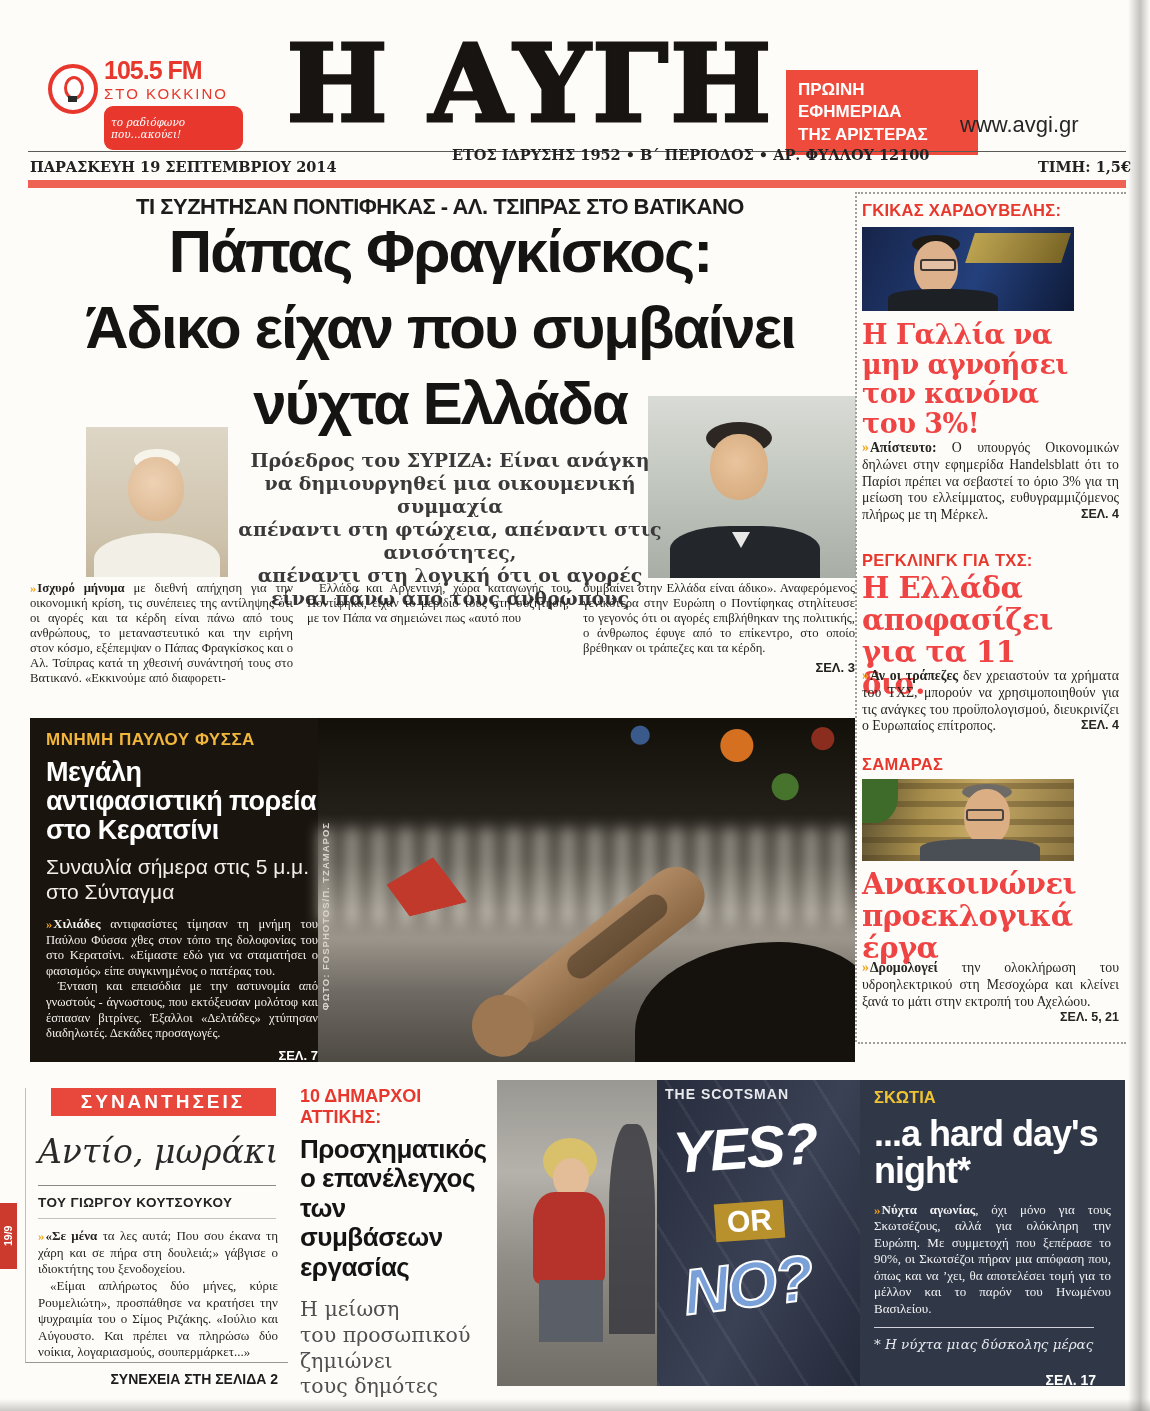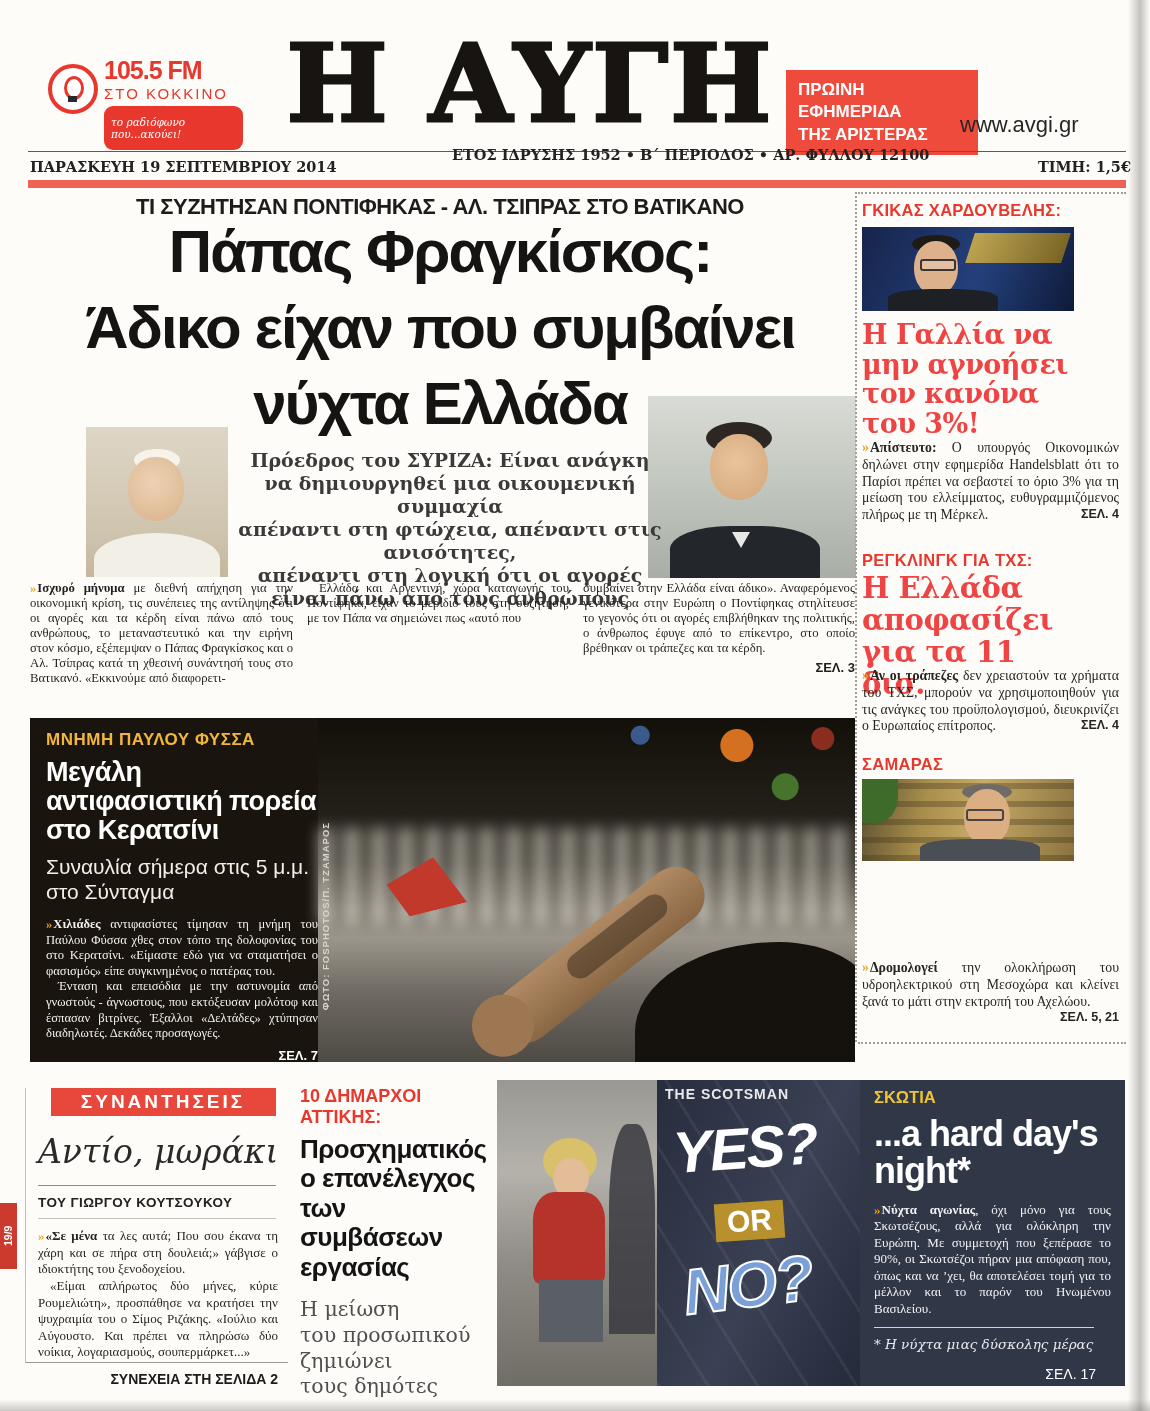--- a/index.html
+++ b/index.html
@@ -125,21 +125,21 @@
   .sp-mast{position:absolute;left:8px;top:6px;color:#e9e9ee;font-weight:bold;font-size:14px;letter-spacing:1px;white-space:nowrap;}
   .sp-yes{position:absolute;left:16px;top:34px;font-size:58px;font-weight:800;font-style:italic;color:#fff;transform:rotate(-4deg);letter-spacing:-2px;}
   .sp-or{position:absolute;left:58px;top:122px;background:#b9912c;color:#fff;font-weight:800;font-size:30px;padding:2px 12px;transform:rotate(-4deg);}
   .sp-no{position:absolute;left:26px;top:168px;font-size:64px;font-weight:800;font-style:italic;color:#7aa0d8;-webkit-text-stroke:2px #fff;transform:rotate(-7deg);letter-spacing:-2px;}
   .scot-text{position:absolute;left:203px;top:0;width:265px;height:306px;box-sizing:border-box;padding:8px 14px;}
   .sc-kicker{color:#f0c431;font-weight:bold;font-size:16.5px;}
   .sc-head{color:#fff;font-weight:800;font-size:36px;line-height:1.04;letter-spacing:-1px;margin-top:8px;}
   .sc-body{width:237px;color:#f2f2f4;font-family:"Liberation Serif",serif;font-size:13px;line-height:1.27;text-align:justify;margin-top:12px;}
   .sc-rule{border-top:1px solid #cfd2da;width:220px;margin-top:10px;}
   .sc-foot{font-family:"DejaVu Serif",serif;font-style:italic;font-size:13.5px;color:#e8e9ef;margin-top:8px;}
-  .sc-page{width:222px;text-align:right;font-weight:normal;font-size:14px;color:#fff;margin-top:14px;}
+  .sc-page{width:222px;text-align:right;font-weight:bold;font-size:14px;color:#fff;margin-top:20px;}
   
   .scan-right{left:1128px;top:0;width:22px;height:100%;background:linear-gradient(90deg,rgba(0,0,0,0),rgba(110,108,102,.4) 55%,rgba(255,255,255,0));}
   .scan-bottom{left:0;bottom:0;width:100%;height:12px;background:linear-gradient(180deg,rgba(0,0,0,0),rgba(110,108,102,.35));}
 </style>
 </head>
 <body>
 
 <div id="page">
 
   <div class="abs radio">
@@ -244,20 +244,21 @@
   </div>
 
   <div class="abs sb-kicker" style="top:755px;">ΣΑΜΑΡΑΣ</div>
   <div class="abs photo sam-photo">
     <div class="sam-green"></div>
     <div class="sam-hair"></div>
     <div class="sam-head"></div>
     <div class="sam-glasses"></div>
     <div class="sam-suit"></div>
   </div>
+  <div class="abs sb-head" style="top:869px;width:210px;font-size:29px;line-height:1.1;">Ανακοινώνει προεκλογικά έργα</div>
   <div class="abs sb-para" style="top:960px;">
     <span class="marker">»</span><span class="lead-bold">Δρομολογεί</span><span> την ολοκλήρωση του υδροηλεκτρικού στη Μεσοχώρα και κλείνει ξανά το μάτι στην εκτροπή του Αχελώου.</span><span class="pgref">ΣΕΛ. 5, 21</span>
   </div>
 
   <div class="abs meet">
     <div class="meet-banner">ΣΥΝΑΝΤΗΣΕΙΣ</div>
     <div class="meet-head">Αντίο, μωράκι</div>
     <div class="meet-rule1"></div>
     <div class="meet-byline">ΤΟΥ ΓΙΩΡΓΟΥ ΚΟΥΤΣΟΥΚΟΥ</div>
     <div class="meet-rule2"></div>

